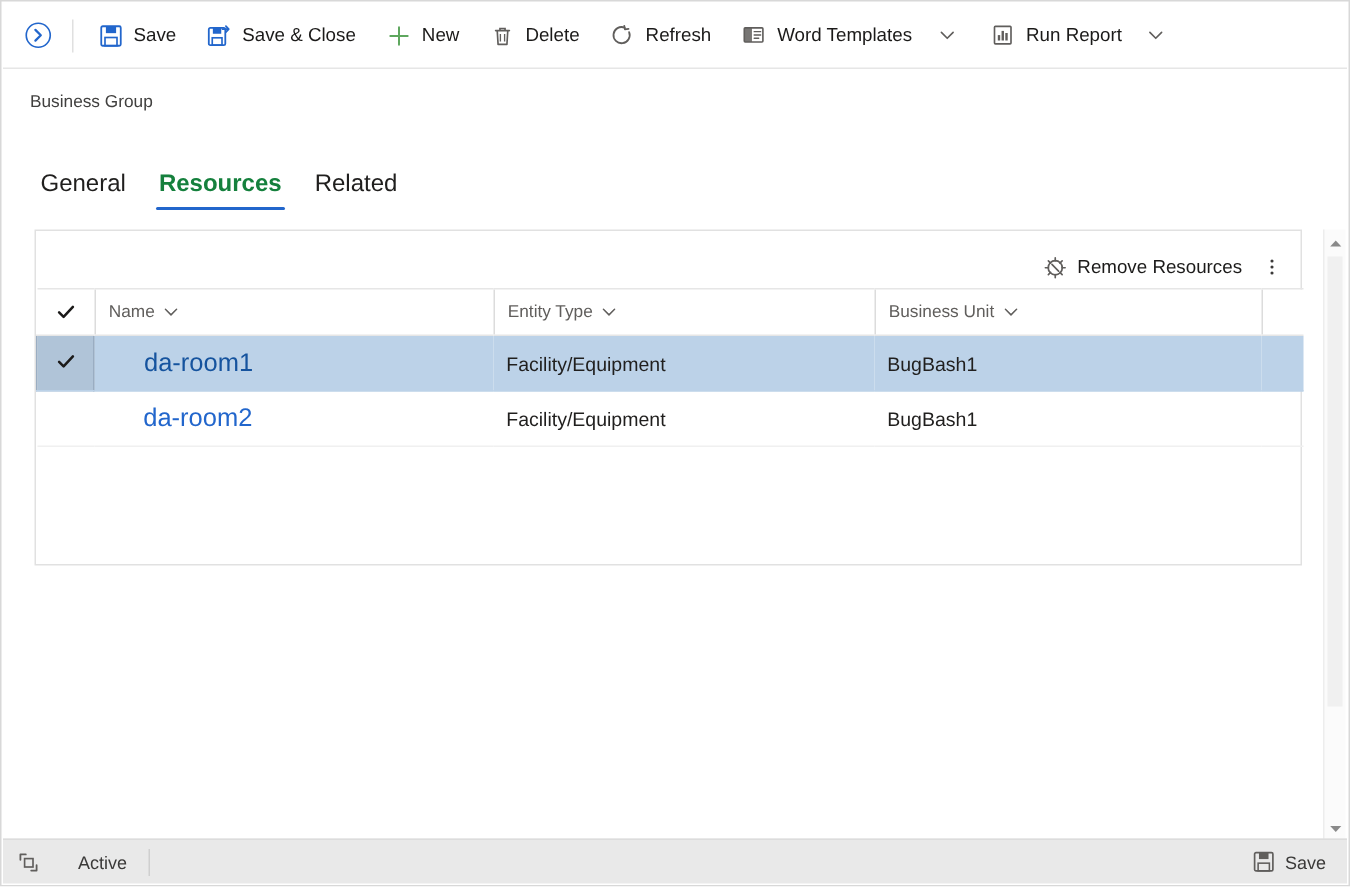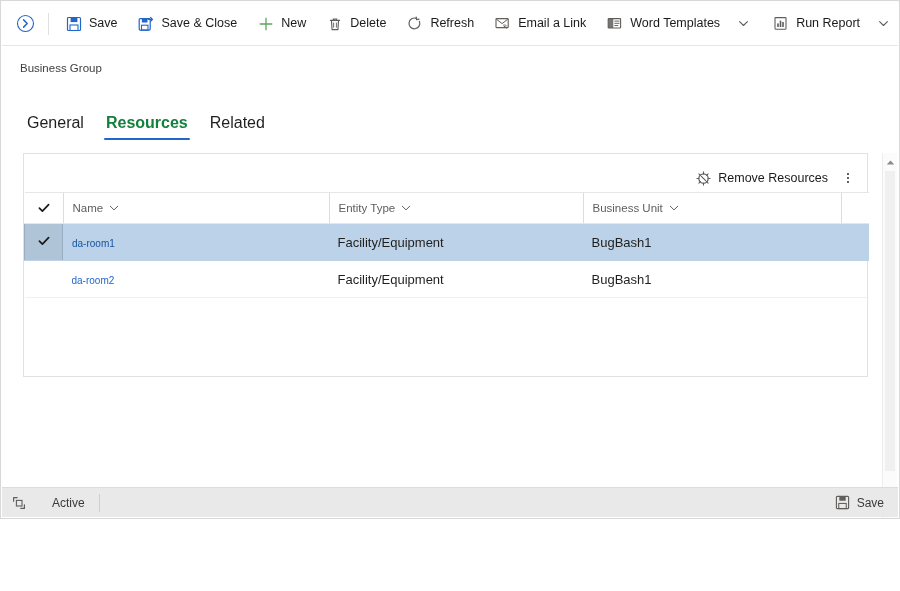--- a/index.html
+++ b/index.html
@@ -7,21 +7,21 @@
     padding: 0;
     background: #ffffff;
   }
   body {
     font-family: "Liberation Sans", sans-serif;
     -webkit-font-smoothing: antialiased;
   }
   #app {
     position: relative;
     width: 900px;
-    height: 519px;
+    height: 591px;
     box-sizing: border-box;
     background: #ffffff;
     border: 1px solid #d8d8d8;
     overflow: hidden;
   }
 
   
   .cmdbar {
     position: absolute;
     left: 1px; top: 1px; right: 1px;
@@ -224,21 +224,22 @@
     text-align: center;
   }
   .grid-row.selected td.selcell {
     background: #b0c4d8;
     border-left: 1px solid #9aadc2;
     border-right: 1px solid #9aadc2;
   }
   .rowlink {
     color: #2266cc;
     cursor: pointer;
-    font-size: 10px;
+    font-size: 17px;
+    margin-left: 24px;
   }
   .grid-row.selected .rowlink { color: #15539e; }
   .check { color: #1b1a19; font-size: 13px; line-height: 1; }
 
   
   .vscroll {
     position: absolute;
     right: 2px;
     top: 152px;
     width: 15px;
@@ -369,30 +370,20 @@
     <div class="cmd">
       <span class="ic">
         <svg width="16" height="16" viewBox="0 0 16 16">
           <path d="M12.4 5.4 A5.4 5.4 0 1 1 9.4 2.4" fill="none" stroke="#605e5c" stroke-width="1.2" stroke-linecap="round"></path>
           <path d="M9.2 1.2 L9.6 3.6 L12 3.2" fill="none" stroke="#605e5c" stroke-width="1.2" stroke-linecap="round" stroke-linejoin="round"></path>
         </svg>
       </span>
       <span class="lbl">Refresh</span>
     </div>
 
-    <div class="cmd">
-      <span class="ic">
-        <svg width="17" height="17" viewBox="0 0 17 17">
-          <rect x="2" y="3.6" width="12.2" height="9" rx="0.6" fill="none" stroke="#605e5c" stroke-width="1.1"></rect>
-          <path d="M2.4 4.2 L8.1 8.6 L13.8 4.2" fill="none" stroke="#605e5c" stroke-width="1"></path>
-          <path d="M9.6 10.2 l3 3 M11 9.6 l1.4 1.4 M10 11.1 l1.4 1.4" stroke="#605e5c" stroke-width="1" stroke-linecap="round"></path>
-        </svg>
-      </span>
-      <span class="lbl">Email a Link</span>
-    </div>
 
     <div class="cmd">
       <span class="ic">
         <svg width="17" height="17" viewBox="0 0 17 17">
           <rect x="2.2" y="3.6" width="12.4" height="9.4" rx="0.6" fill="none" stroke="#605e5c" stroke-width="1.1"></rect>
           <rect x="2.2" y="3.6" width="5.1" height="9.4" fill="#605e5c" opacity="0.85"></rect>
           <path d="M8.8 6.1 h4.3 M8.8 8.3 h4.3 M8.8 10.5 h3" stroke="#605e5c" stroke-width="0.95" stroke-linecap="round"></path>
         </svg>
       </span>
       <span class="lbl">Word Templates</span>

